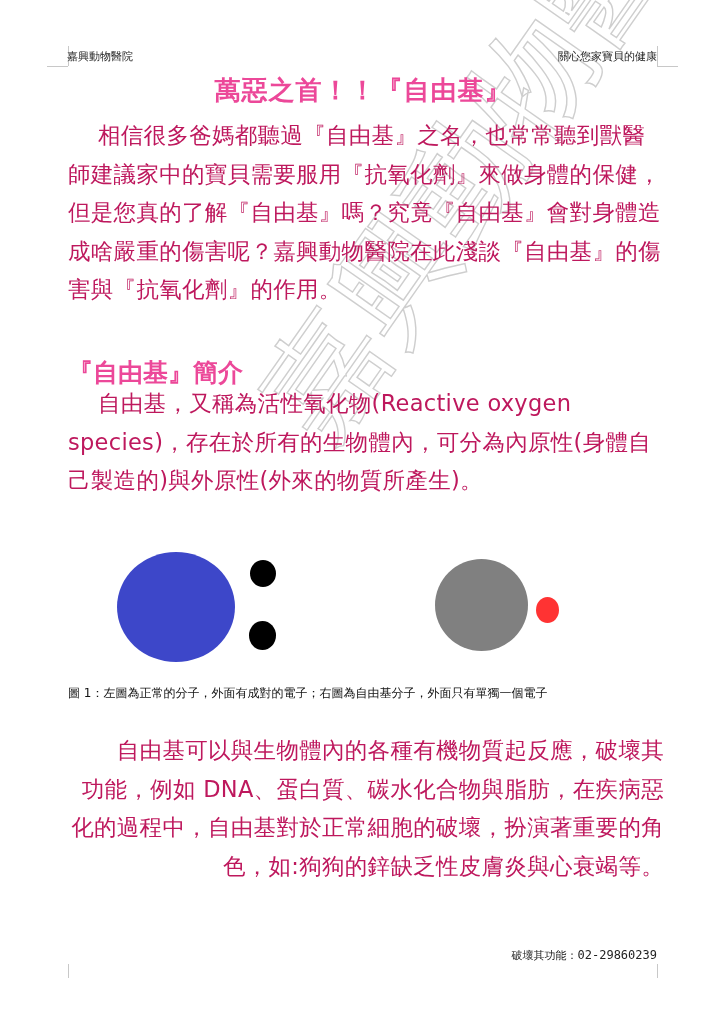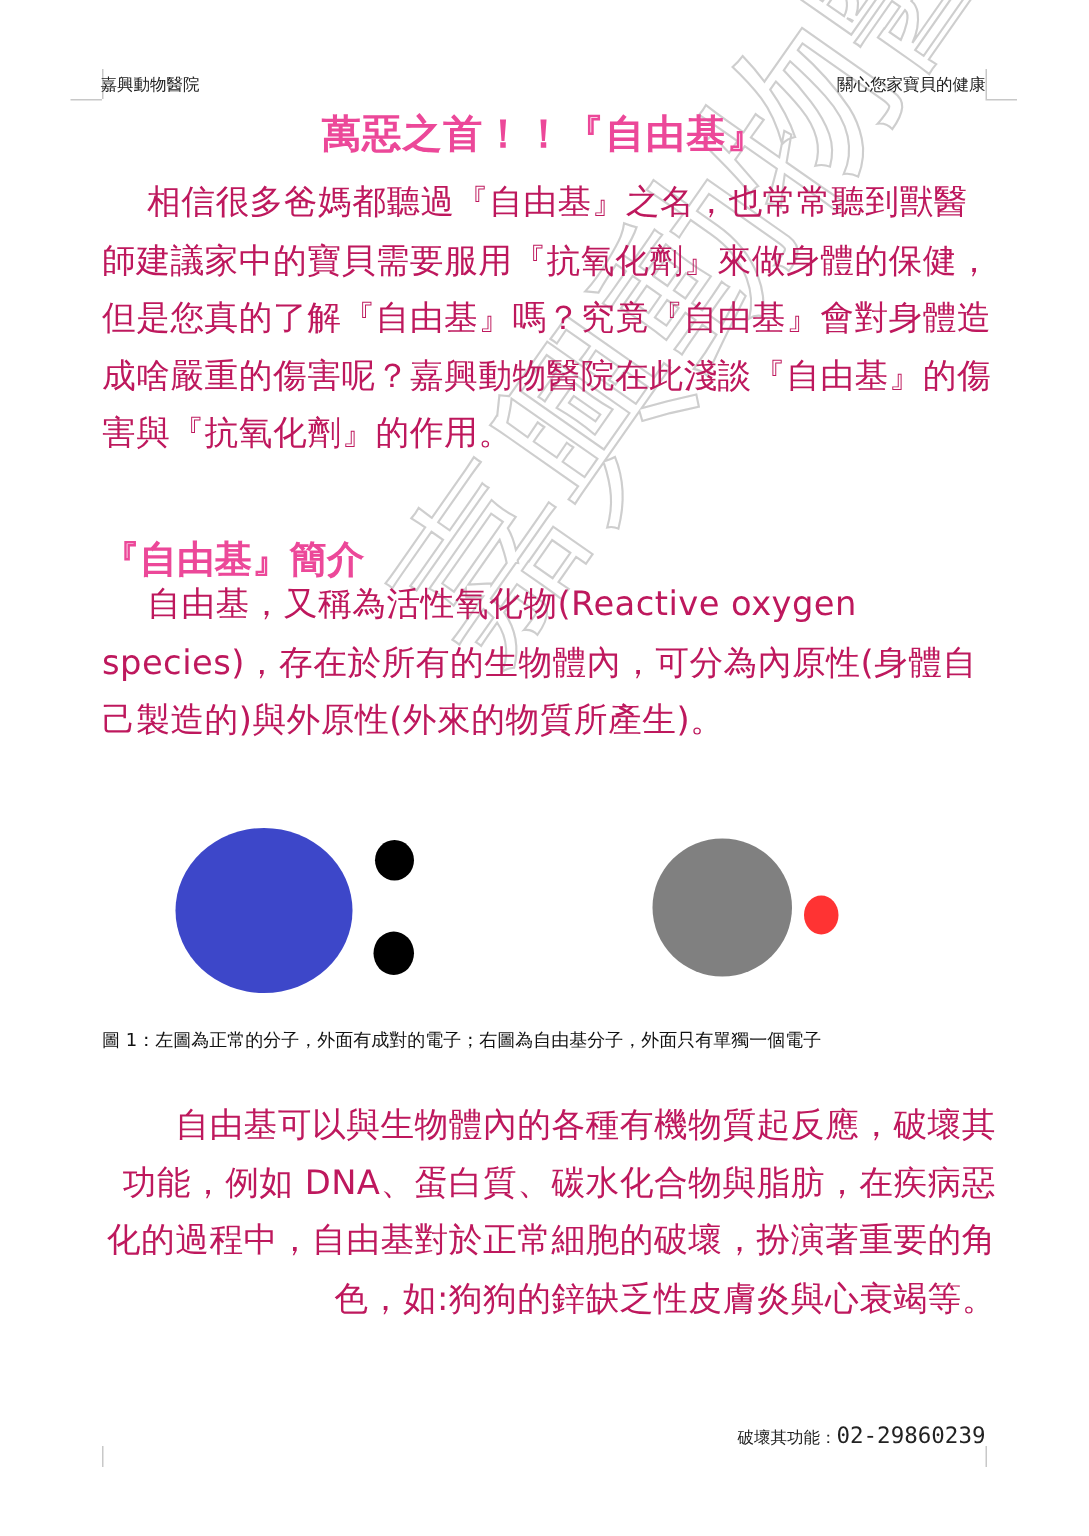--- a/index.html
+++ b/index.html
@@ -27,21 +27,21 @@
 
   .h2 { position: absolute; top: 355px; left: 68px; font-family: "DejaVu Serif", "Liberation Serif", serif;
         font-weight: bold; font-size: 25px; line-height: 36px; color: #ec4899; }
 
   .figure { position: absolute; top: 540px; left: 60px; width: 620px; height: 140px; }
   .dot { position: absolute; border-radius: 50%; }
 
   .caption { position: absolute; top: 684px; left: 68px; width: 600px; font-size: 12px; line-height: 19px; color: #111; }
 
   .footer { position: absolute; top: 948px; right: 69px; font-size: 11px; color: #222; }
-  .footer .phone { font-family: "DejaVu Sans Mono", monospace; font-size: 15px; }
+  .footer .phone { font-family: "DejaVu Sans Mono", monospace; font-size: 12px; }
 
   .watermark { position: absolute; left: 230px; top: 380px; width: 600px; height: 150px;
                transform: rotate(-55deg); transform-origin: 0 0; font-size: 120px; line-height: 150px;
                color: transparent; -webkit-text-stroke: 1.4px #c6c6c6; white-space: nowrap;
                font-family: "DejaVu Sans", sans-serif; pointer-events: none; z-index: 0; opacity: 0.85; }
   .content { position: relative; z-index: 1; }
 </style>
 </head>
 <body>
 

